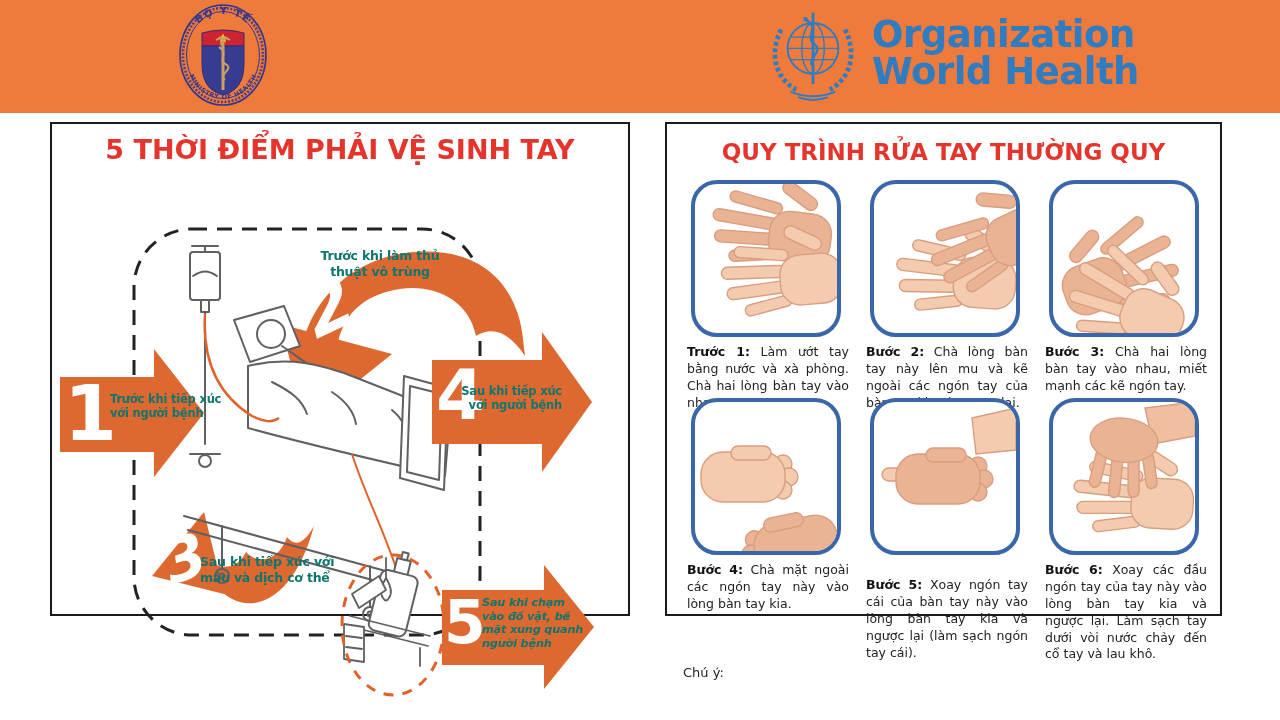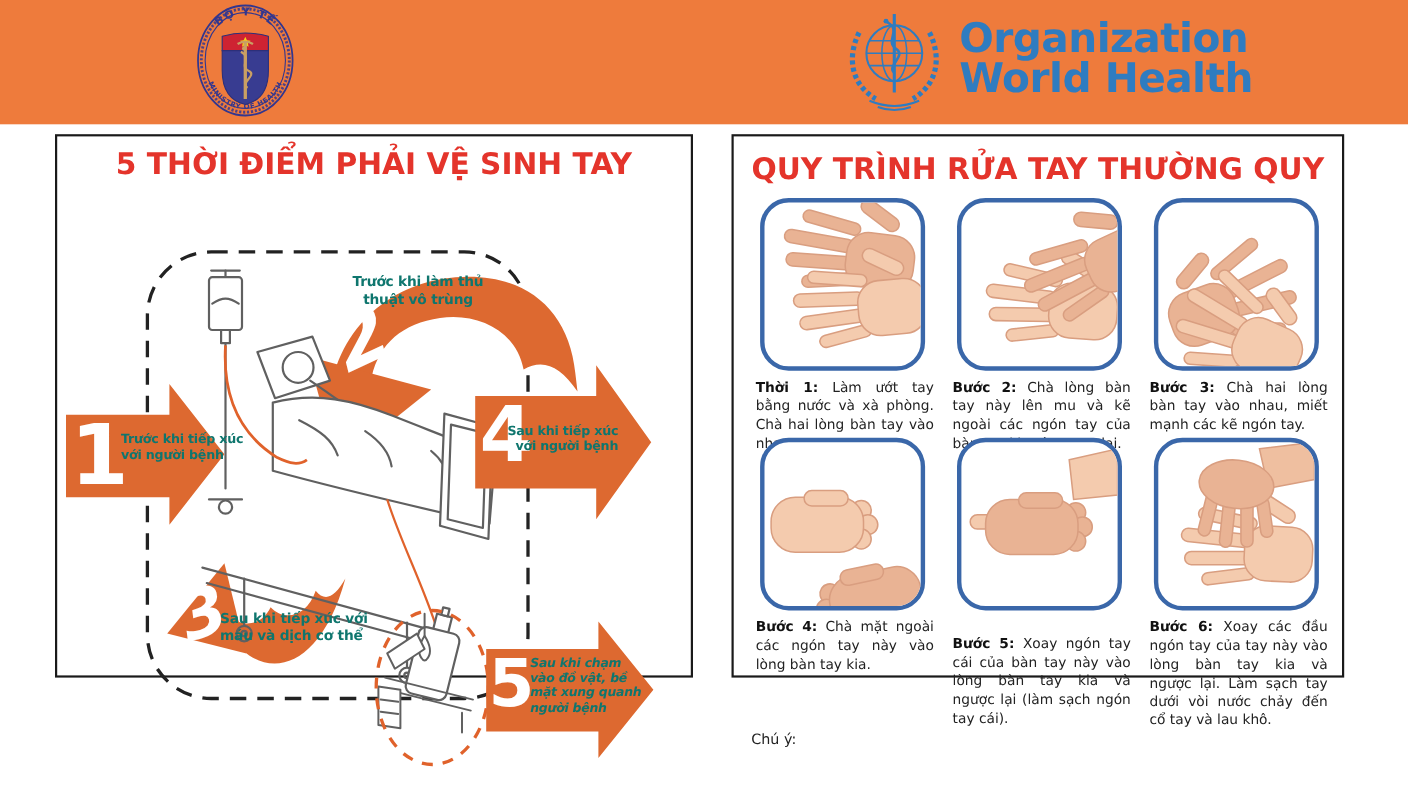--- a/index.html
+++ b/index.html
@@ -11,21 +11,21 @@
   .who-emblem{position:absolute;left:766px;top:6px;}
   .who-text{position:absolute;left:872px;top:16px;color:#2F7CC0;font-weight:bold;
             font-size:37px;line-height:1.0;letter-spacing:-0.5px;}
   
   .panel{position:absolute;top:122px;height:494px;background:#fff;border:2px solid #1a1a1a;box-sizing:border-box;}
   .panel.left{left:50px;width:580px;}
   .panel.right{left:665px;width:557px;}
   .ltitle{position:absolute;left:0;top:10px;width:100%;text-align:center;color:#E4342B;
           font-size:27px;font-weight:bold;letter-spacing:0px;}
   .rtitle{position:absolute;left:0;top:15px;width:100%;text-align:center;color:#E4342B;
-          font-size:27px;font-weight:bold;}
+          font-size:23px;font-weight:bold;}
   .lp-svg{position:absolute;left:0;top:0;}
   
   .anum{position:absolute;color:#fff;font-weight:800;line-height:1;text-align:center;}
   .alabel{position:absolute;color:#0f766e;font-weight:bold;font-size:11.5px;line-height:1.25;letter-spacing:-0.2px;}
   
   .stepbox{position:absolute;width:150px;height:157px;border:4px solid #3A67A9;border-radius:26px;
            background:#fff;box-sizing:border-box;display:flex;align-items:center;justify-content:center;overflow:hidden;}
   .steptext{position:absolute;font-size:12.5px;line-height:1.35;color:#222;text-align:justify;}
   .steptext b{color:#111;}
   .note{position:absolute;font-size:13px;line-height:1.42;color:#222;}
@@ -240,21 +240,21 @@
         <g transform="translate(6,78) rotate(-20)" color="#E9B394">
             <use href="#hand2"></use>
           </g>
         <g transform="translate(136,112) scale(-1,1) rotate(-24)" color="#F4CBAE">
             <use href="#hand2"></use>
           </g>
       </svg>
     </div>
 
     <div class="steptext" style="left:20px;top:220px;width:162px;">
-      <b>Thời 1:</b>
+      <b>Trước 1:</b>
       <span>Làm ướt tay bằng nước và xà phòng. Chà hai lòng bàn tay vào nhau.</span>
     </div>
     <div class="steptext" style="left:199px;top:220px;width:162px;">
       <b>Bước 2:</b>
       <span>Chà lòng bàn tay này lên mu và kẽ ngoài các ngón tay của bàn tay kia và ngược lại.</span>
     </div>
     <div class="steptext" style="left:378px;top:220px;width:162px;">
       <b>Bước 3:</b>
       <span>Chà hai lòng bàn tay vào nhau, miết mạnh các kẽ ngón tay.</span>
     </div>

